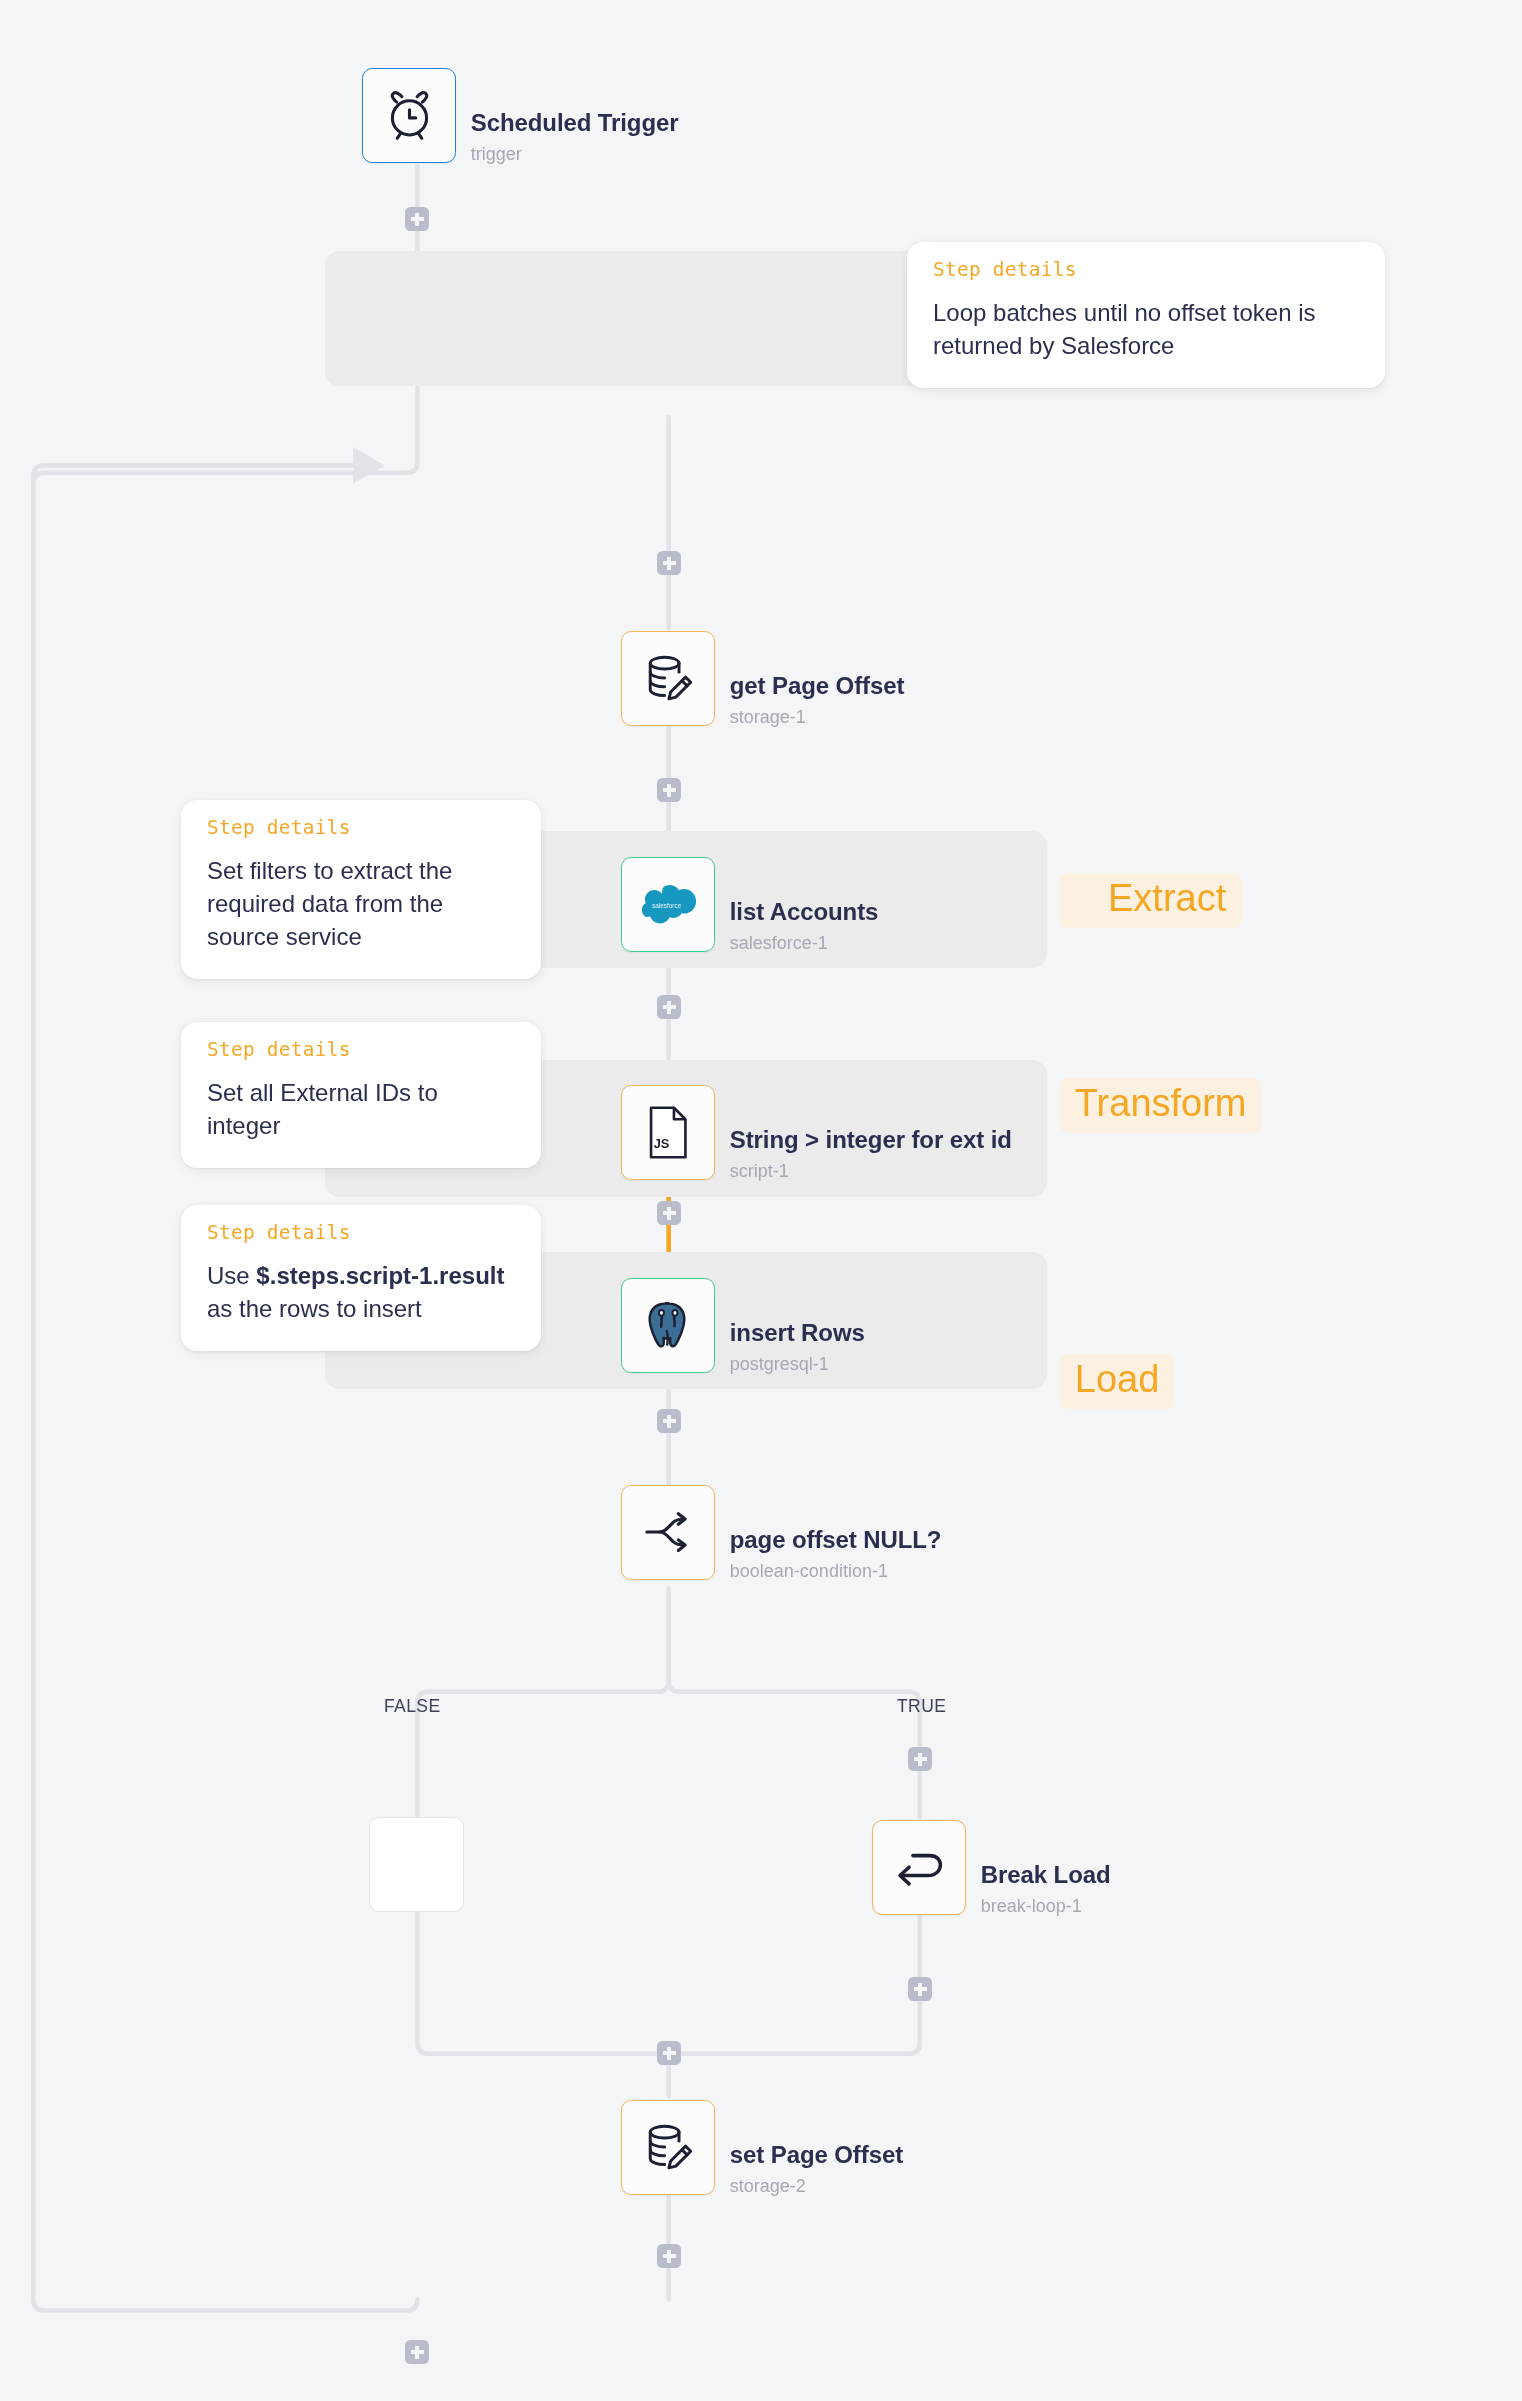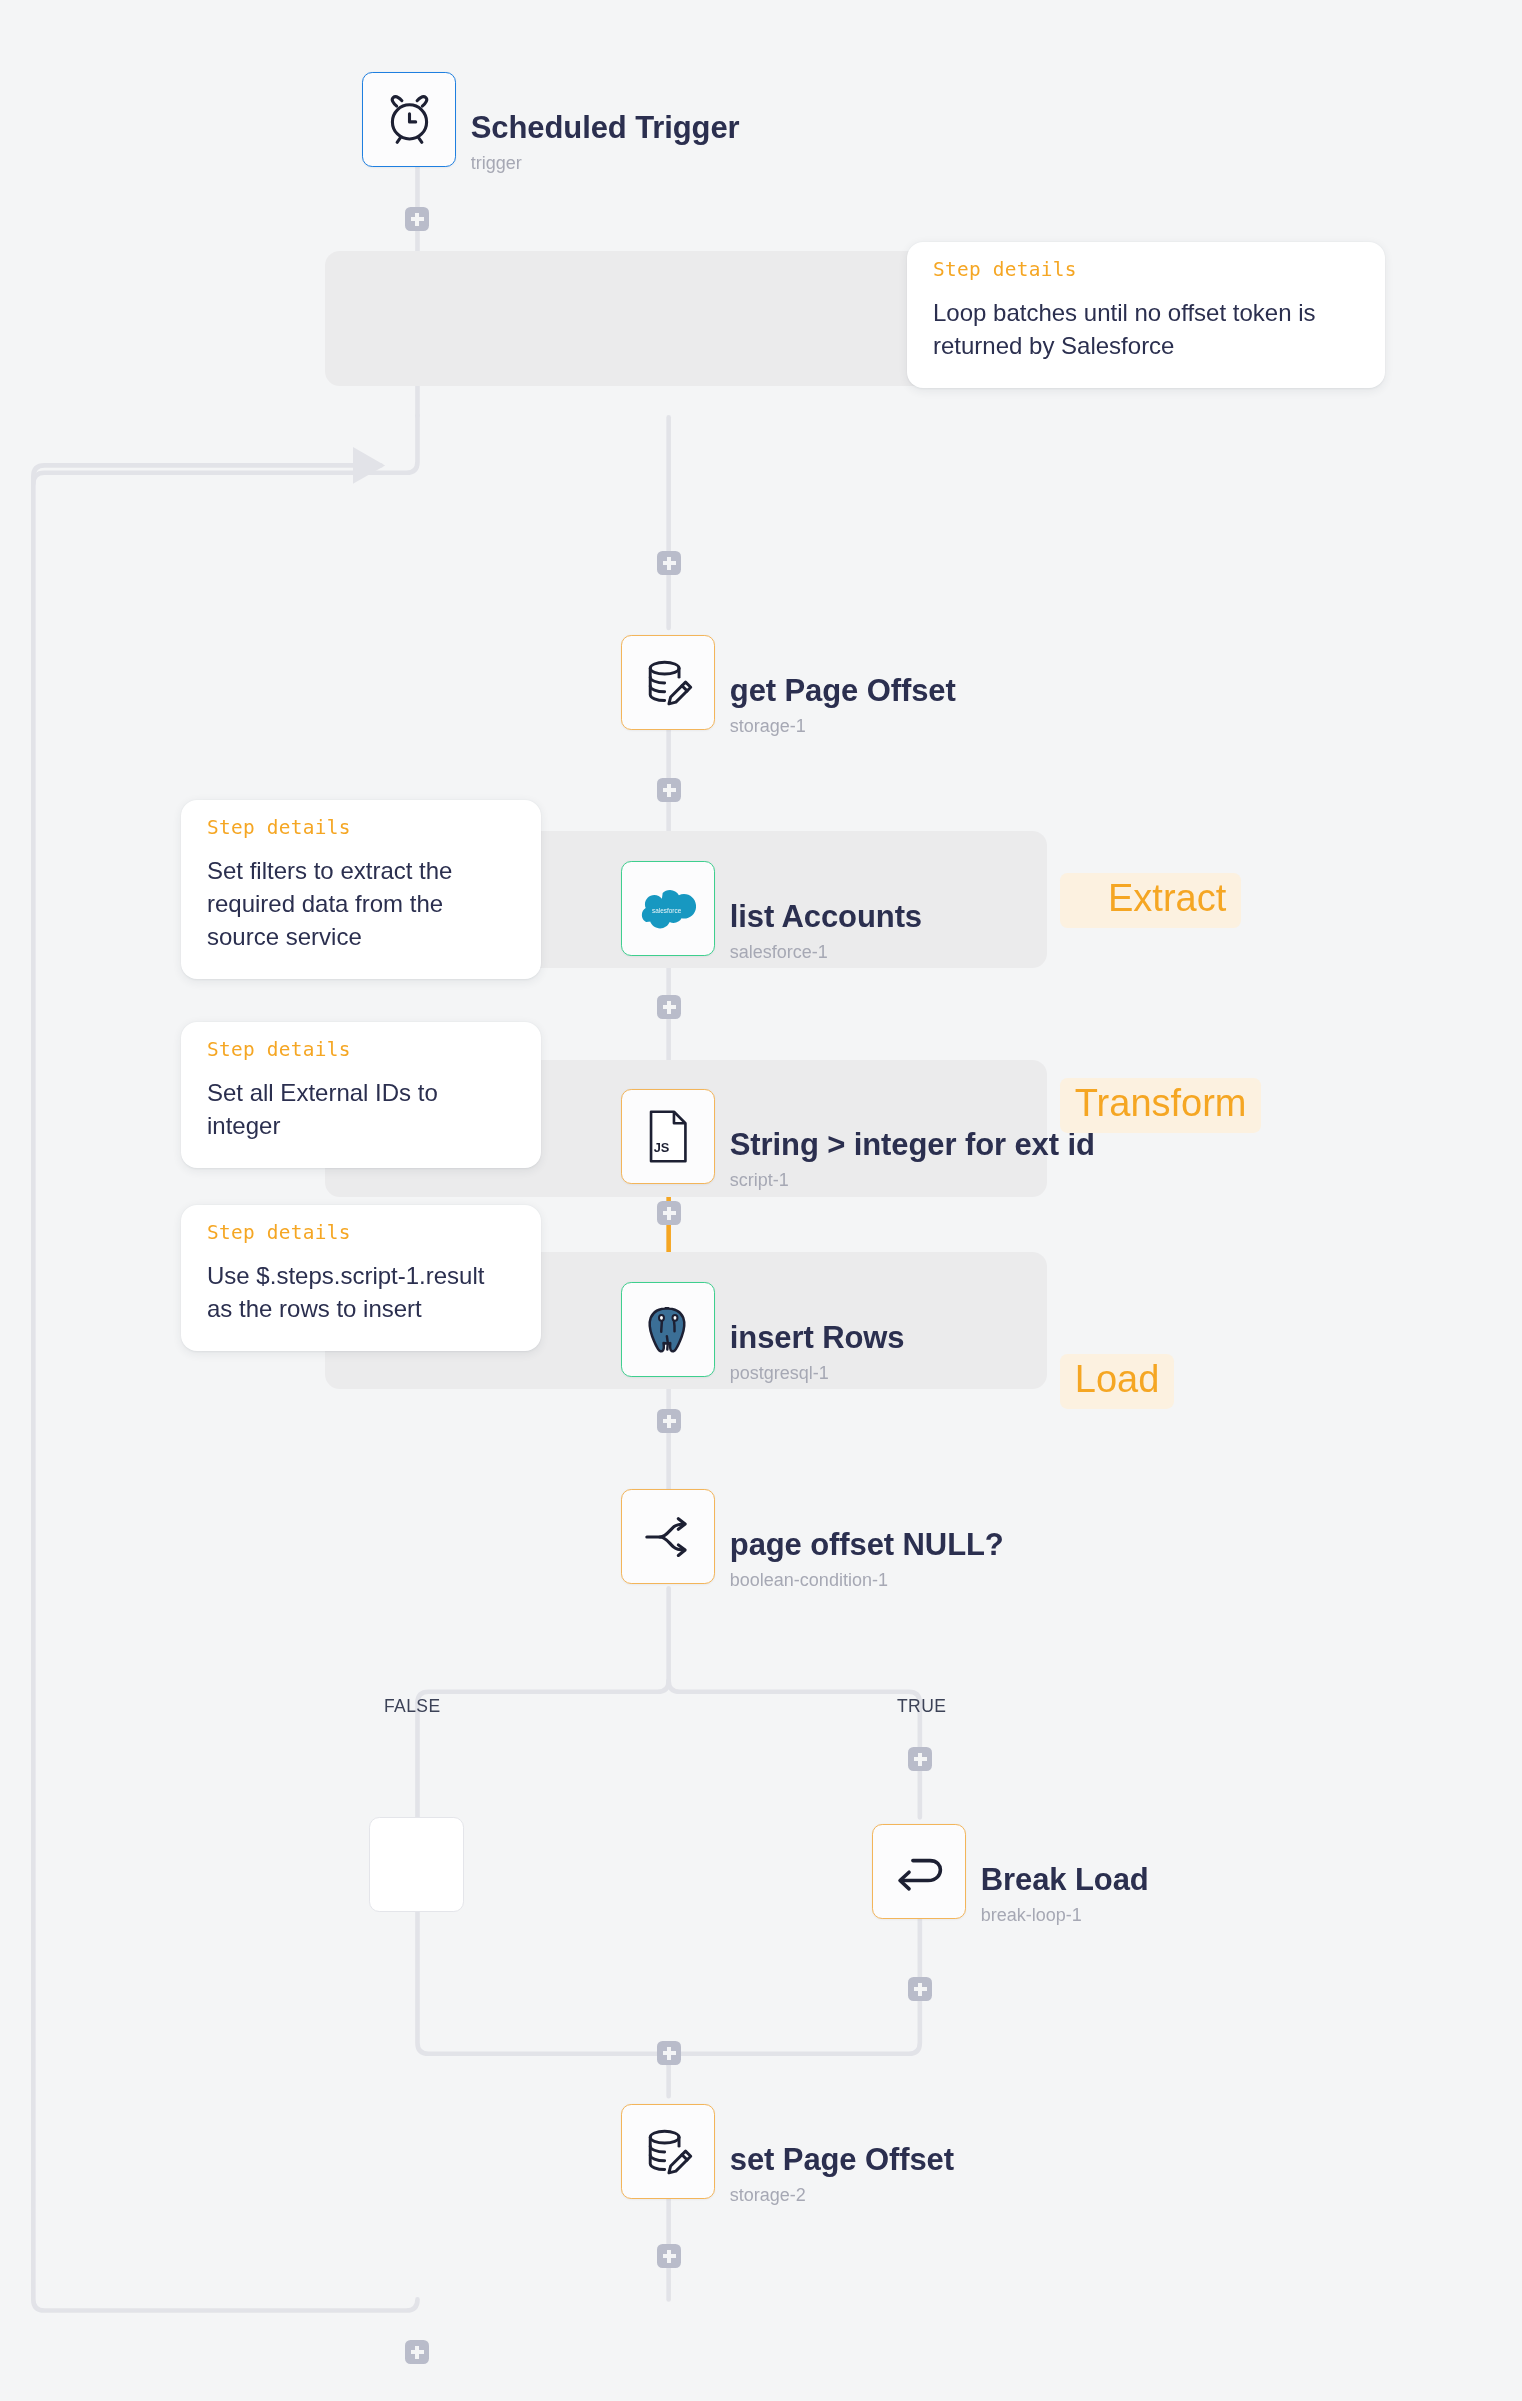--- a/index.html
+++ b/index.html
@@ -46,21 +46,21 @@
   .node-icon.blue   { border-color: #1e7fe0; }
   .node-icon.green  { border-color: #3ecf8e; }
   .node-icon svg { display: block; }
   .node-text {
     margin-left: 14.8px;
     display: flex; flex-direction: column;
     justify-content: center;
     line-height: 1.2;
   }
   .node-title {
-    font-size: 31px;
+    font-size: 24px;
     font-weight: bold;
     color: #2b2f4f;
     white-space: nowrap;
     letter-spacing: -0.1px;
     margin-top: 44px;
   }
   .node-sub {
     font-size: 18px;
     color: #a6a8b4;
     margin-top: 6.5px;
@@ -94,21 +94,21 @@
     font-size: 19.4px;
     color: #f5a623;
     margin-bottom: 14.8px;
     letter-spacing: 0.3px;
   }
   .callout-body {
     font-size: 24px;
     color: #2b2f4f;
     line-height: 1.38;
   }
-  .callout-body b { font-weight: normal; }
+  .callout-body b { font-weight: bold; }
 
   
   .etl-tag {
     position: absolute;
     background: #fcf1e0;
     border-radius: 7.4px;
     color: #f5a623;
     font-size: 38px;
     padding: 5.5px 14.8px 9.2px 14.8px;
     line-height: 1.05;

